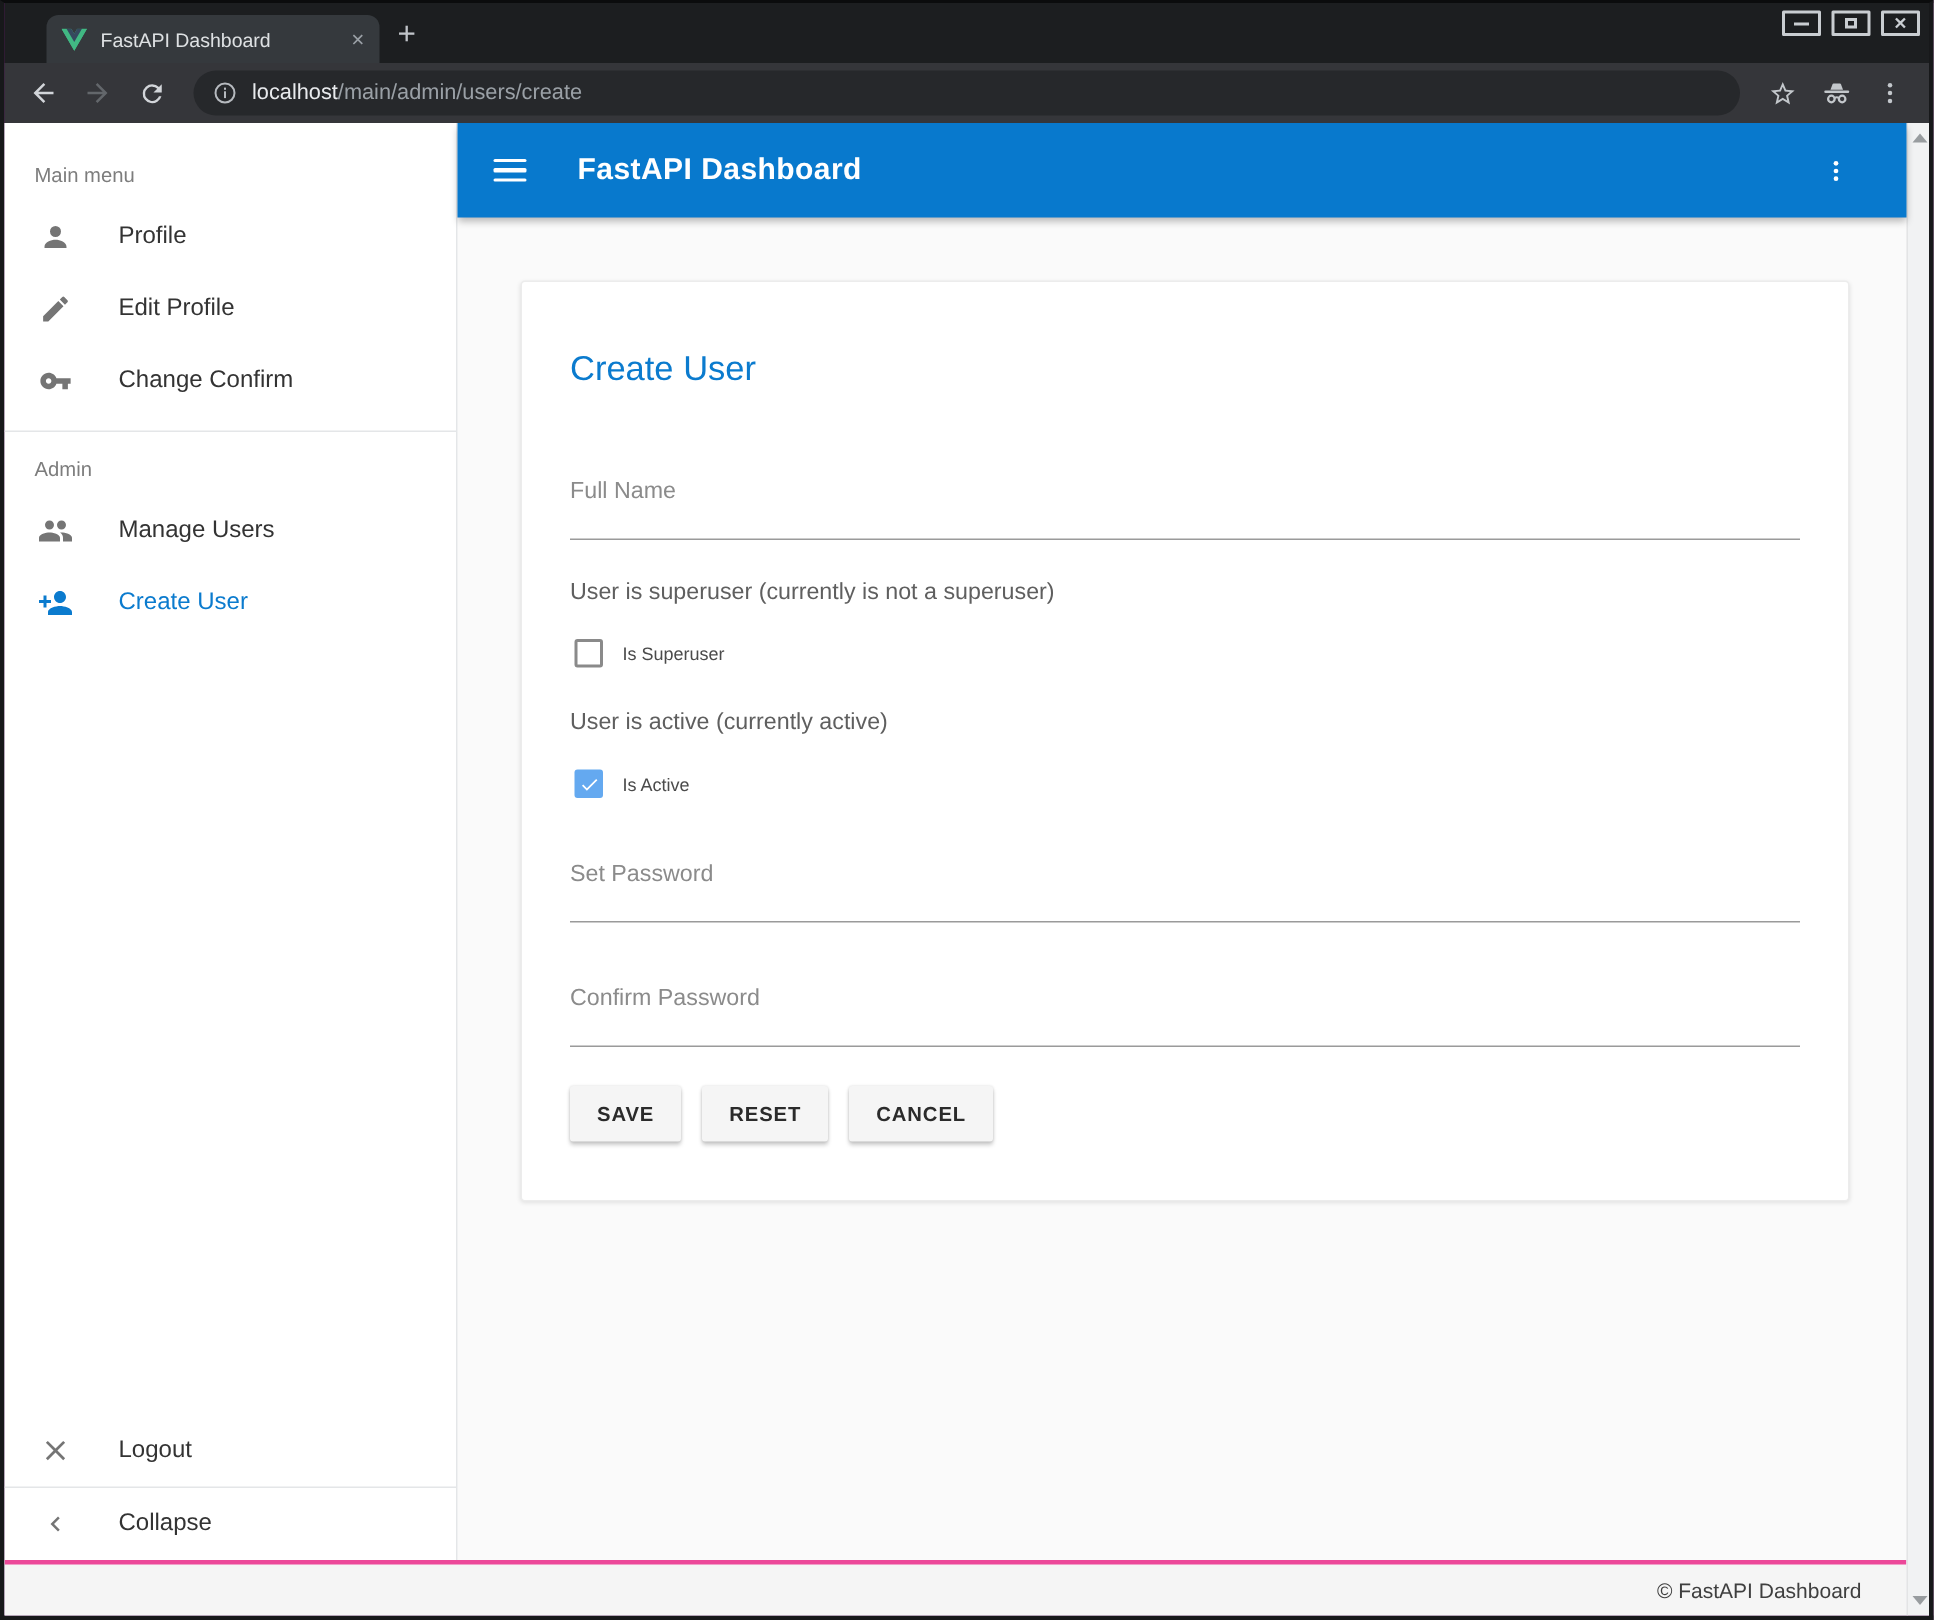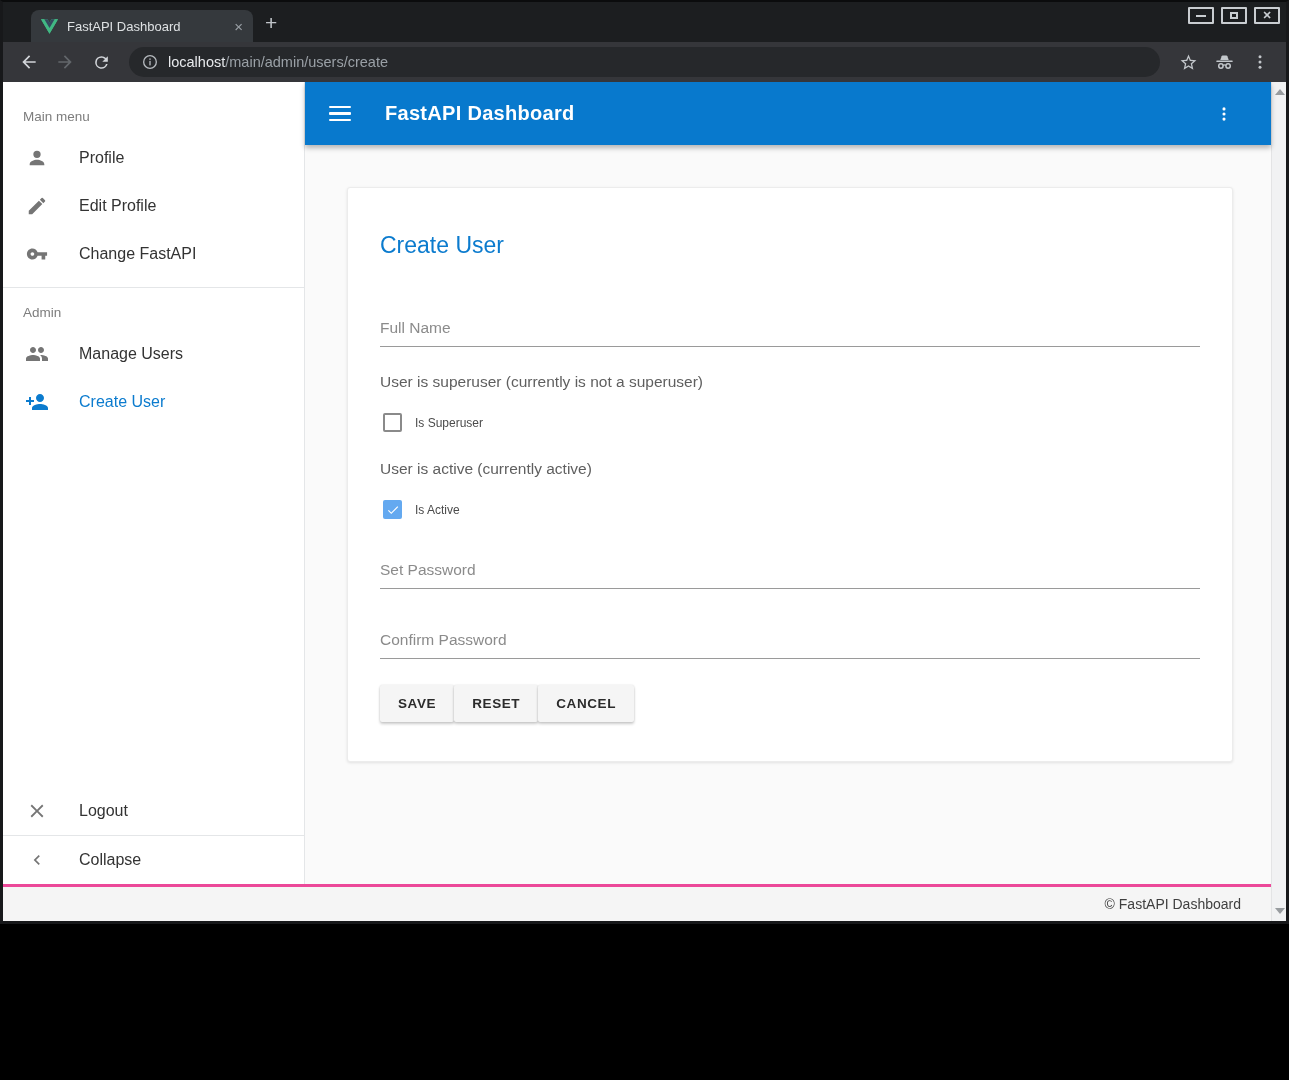--- a/index.html
+++ b/index.html
@@ -1,17 +1,17 @@
 <!DOCTYPE html>
 <html><head>
 <meta charset="utf-8">
 <style>
   * { margin:0; padding:0; box-sizing:border-box; }
   body { font-family:"Liberation Sans", sans-serif; background:#000; }
-  .window { width:1289px; height:924px; background:#701a75;
+  .window { width:1289px; height:1080px; background:#701a75;
             border-top:2px solid #0b0c0d; border-left:3px solid #17181a;
             border-right:3px solid #17181a; border-bottom:3px solid #17181a;
             display:flex; flex-direction:column; }
 
   
   .tabstrip { height:40px; background:#1c1e20; position:relative; flex:none; }
   .tab { position:absolute; left:28px; top:8px; width:222px; height:32px;
          background:#35393d; border-radius:8px 8px 0 0; display:flex;
          align-items:center; padding:0 10px; gap:9px; }
   .tab-title { flex:1; color:#dee1e3; font-size:13px; white-space:nowrap; overflow:hidden; }
@@ -63,33 +63,33 @@
   .hamburger span { height:2.5px; background:#fff; border-radius:1px; }
 
   .content { padding:42px 0 0 42px; }
   .card { width:886px; background:#fff; border:1px solid #ececec; border-radius:3px;
           box-shadow:0 1px 3px rgba(0,0,0,.1); padding:44px 32px 39px 32px; }
   .card h1 { font-size:23px; font-weight:400; color:#0b7bce; }
   .field { margin-top:40px; }
   .field.first { margin-top:58px; }
   .field.pw { }
   .field input { width:100%; border:none; outline:none; border-bottom:1px solid #9a9a9a;
-                 background:transparent; font-size:15.5px; padding:2px 0 9px 0;
+                 background:transparent; font-size:15.5px; padding:2px 0 22px 0;
                  font-family:"Liberation Sans", sans-serif; color:#333; }
   .field input::placeholder { color:#8b8b8b; opacity:1; }
   .status-text { margin-top:26px; color:#5f5f5f; font-size:15.5px; }
   .status-text.second { margin-top:28px; }
   .checkrow { margin-top:22px; display:flex; align-items:center; gap:13px; padding-left:3px; }
   .checkbox { width:19px; height:19px; border:2px solid #8a8a8a; border-radius:2px;
               display:flex; align-items:center; justify-content:center; flex:none; }
   .checkbox.checked { border:none; background:#64a9f0; }
   .checkbox svg { display:none; }
   .checkbox.checked svg { display:block; }
   .check-label { font-size:12px; color:#4b4b4b; }
-  .btnrow { margin-top:26px; display:flex; }
+  .btnrow { margin-top:26px; display:flex; gap:14px; }
   .btn { background:#f5f5f5; border:none; border-radius:2px; padding:11px 18px;
          font-family:"Liberation Sans", sans-serif; font-size:13.5px; font-weight:bold;
          letter-spacing:.6px; color:#2b2b2b; cursor:pointer;
          box-shadow:0 2px 3px rgba(0,0,0,.2), 0 0 2px rgba(0,0,0,.12); }
 
   .page-footer { position:absolute; left:0; right:15px; bottom:0; height:37px; background:#f5f5f5;
                  border-top:3px solid #ec4899; display:flex; align-items:center;
                  justify-content:flex-end; padding-right:30px; font-size:14px; color:#3f3f3f; }
 </style>
 </head>
@@ -195,21 +195,21 @@
         </span>
         <span class="nav-label">Edit Profile</span>
       </div>
 
       <div class="nav-item">
         <span class="nav-icon">
           <svg width="22" height="22" viewBox="0 0 24 24">
               <path fill="#757575" d="M12.65 10C11.83 7.67 9.61 6 7 6c-3.31 0-6 2.69-6 6s2.69 6 6 6c2.61 0 4.83-1.67 5.65-4H17v4h4v-4h2v-4H12.65zM7 14c-1.1 0-2-.9-2-2s.9-2 2-2 2 .9 2 2-.9 2-2 2z"></path>
             </svg>
         </span>
-        <span class="nav-label">Change FastAPI</span>
+        <span class="nav-label">Change Confirm</span>
       </div>
 
       <div class="divider" style="margin-top:9px;"></div>
       <div class="section-label" style="padding-top:17px;">Admin</div>
 
       <div class="nav-item">
         <span class="nav-icon">
           <svg width="24" height="24" viewBox="0 0 24 24">
               <path fill="#757575" d="M16 11c1.66 0 2.99-1.34 2.99-3S17.66 5 16 5c-1.66 0-3 1.34-3 3s1.34 3 3 3zm-8 0c1.66 0 2.99-1.34 2.99-3S9.66 5 8 5C6.34 5 5 6.34 5 8s1.34 3 3 3zm0 2c-2.33 0-7 1.17-7 3.5V19h14v-2.5c0-2.33-4.67-3.5-7-3.5zm8 0c-.29 0-.62.02-.97.05 1.16.84 1.97 1.97 1.97 3.45V19h6v-2.5c0-2.33-4.67-3.5-7-3.5z"></path>
             </svg>

